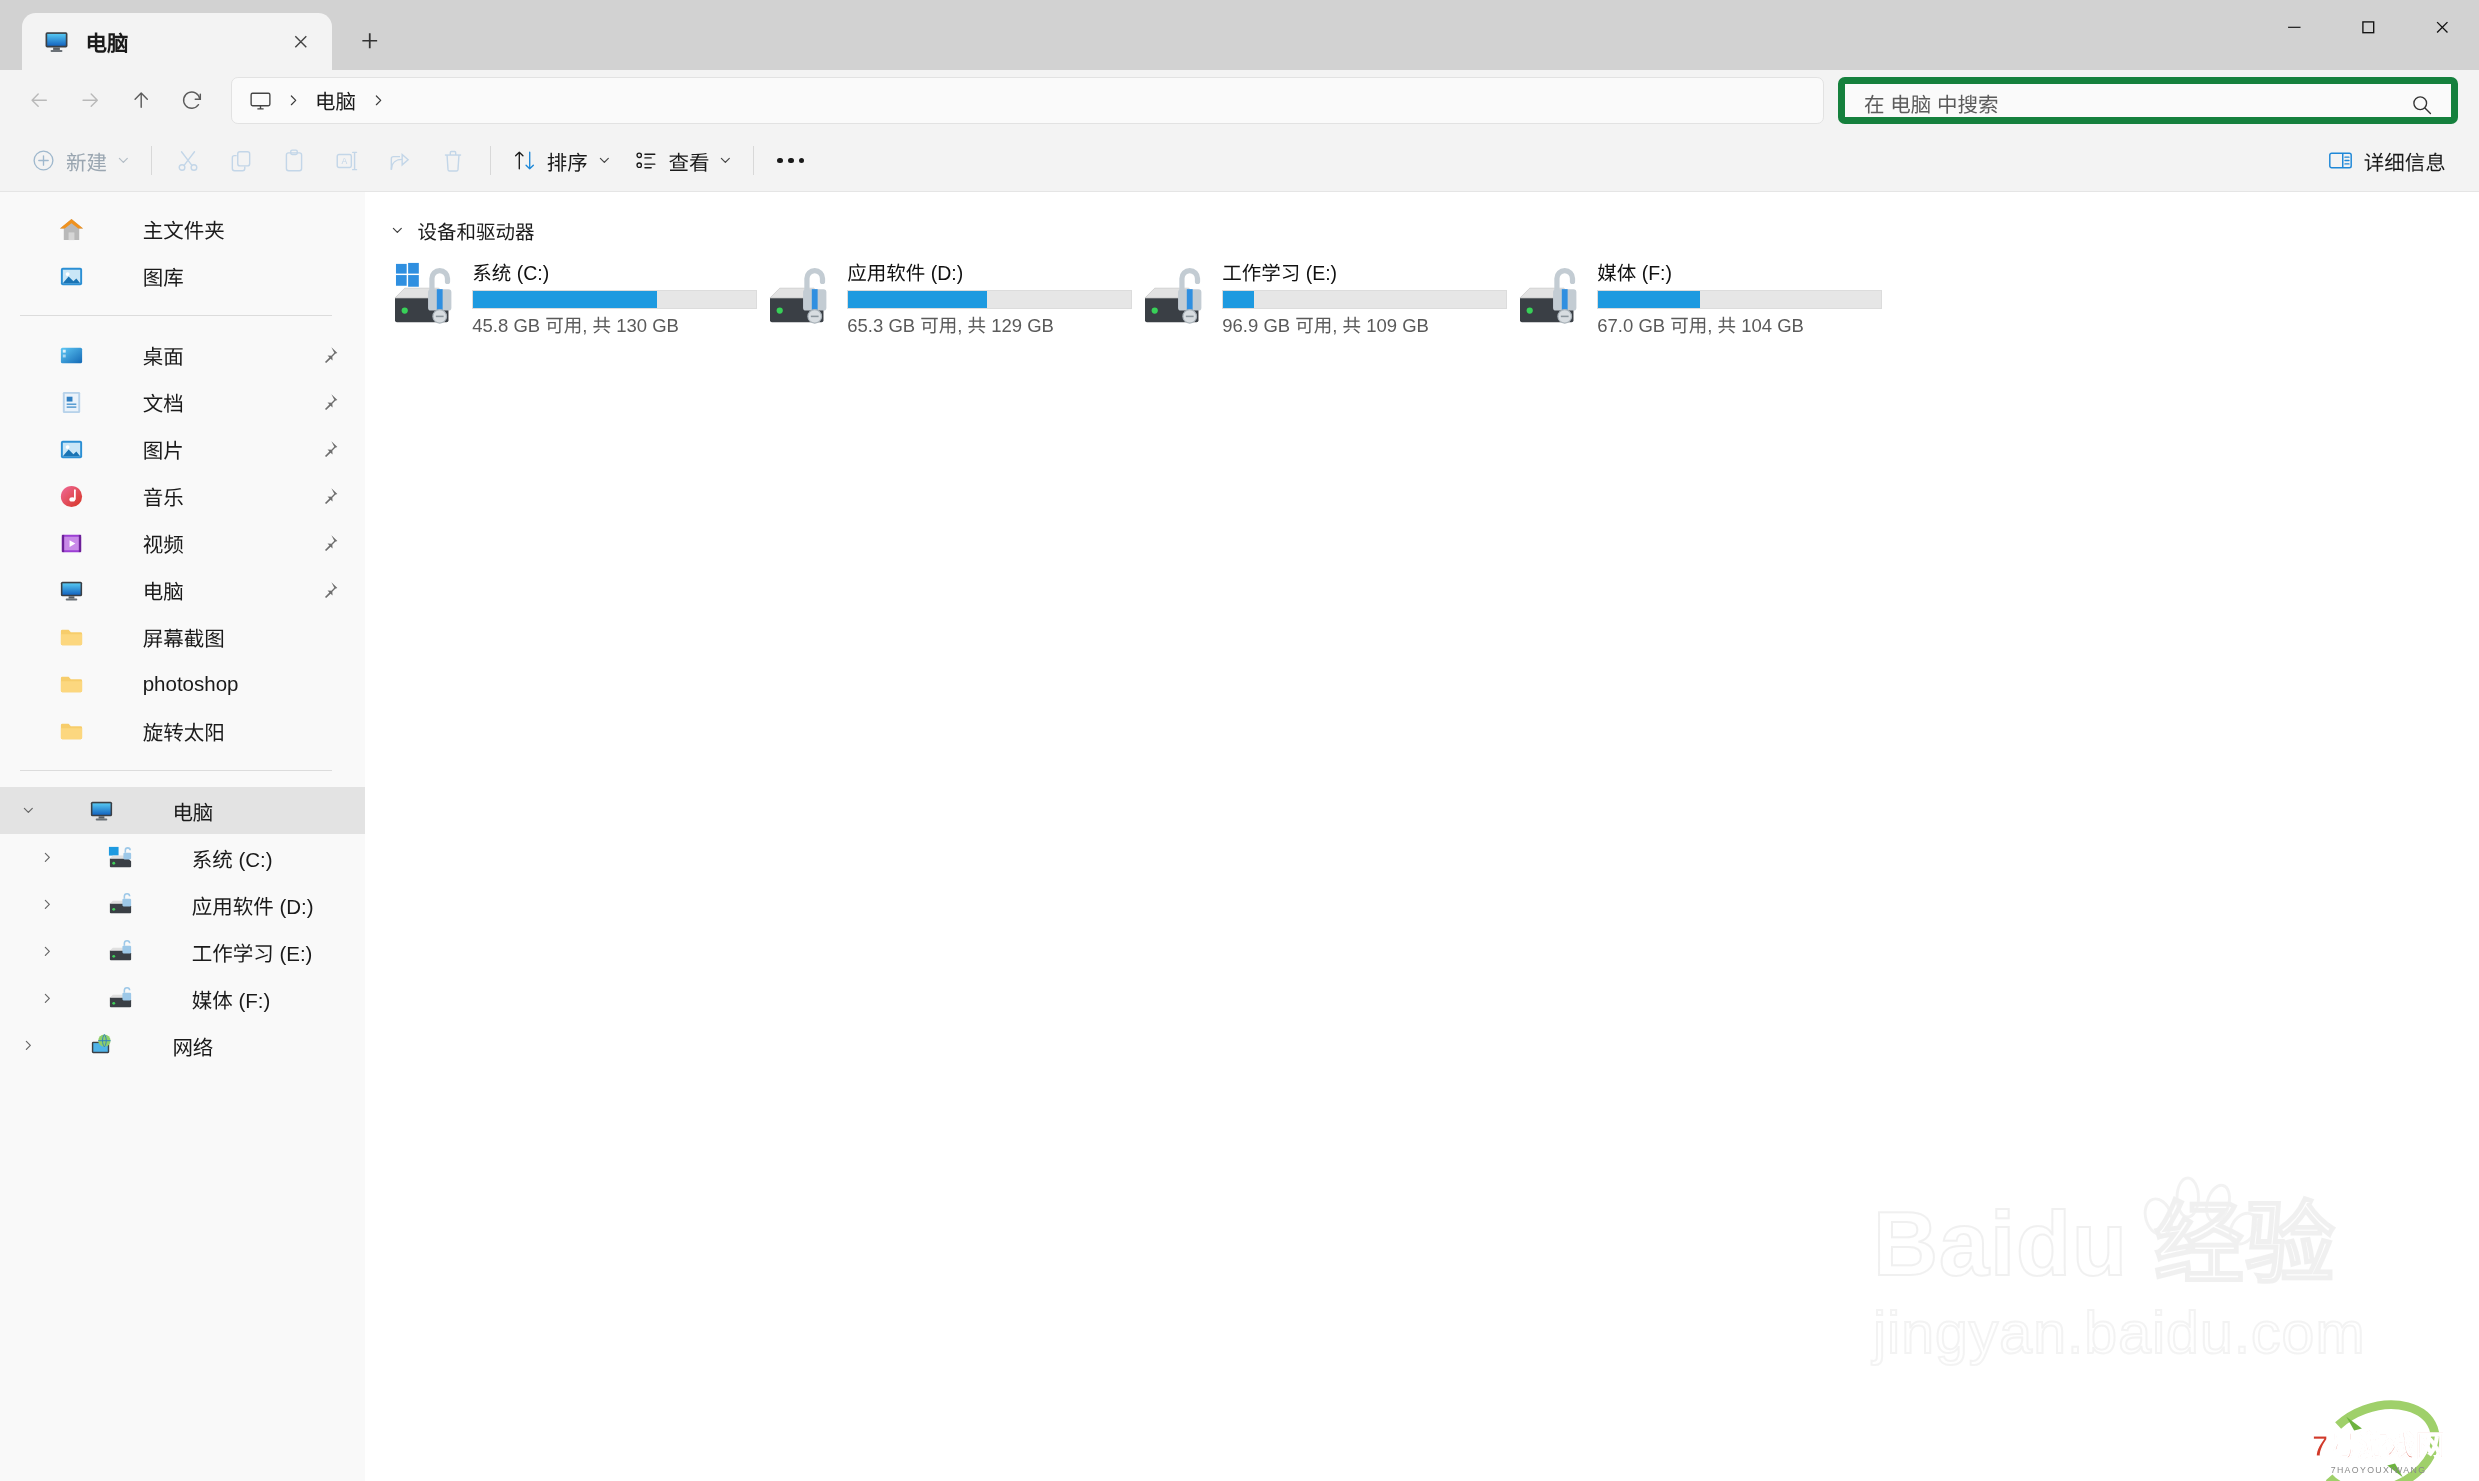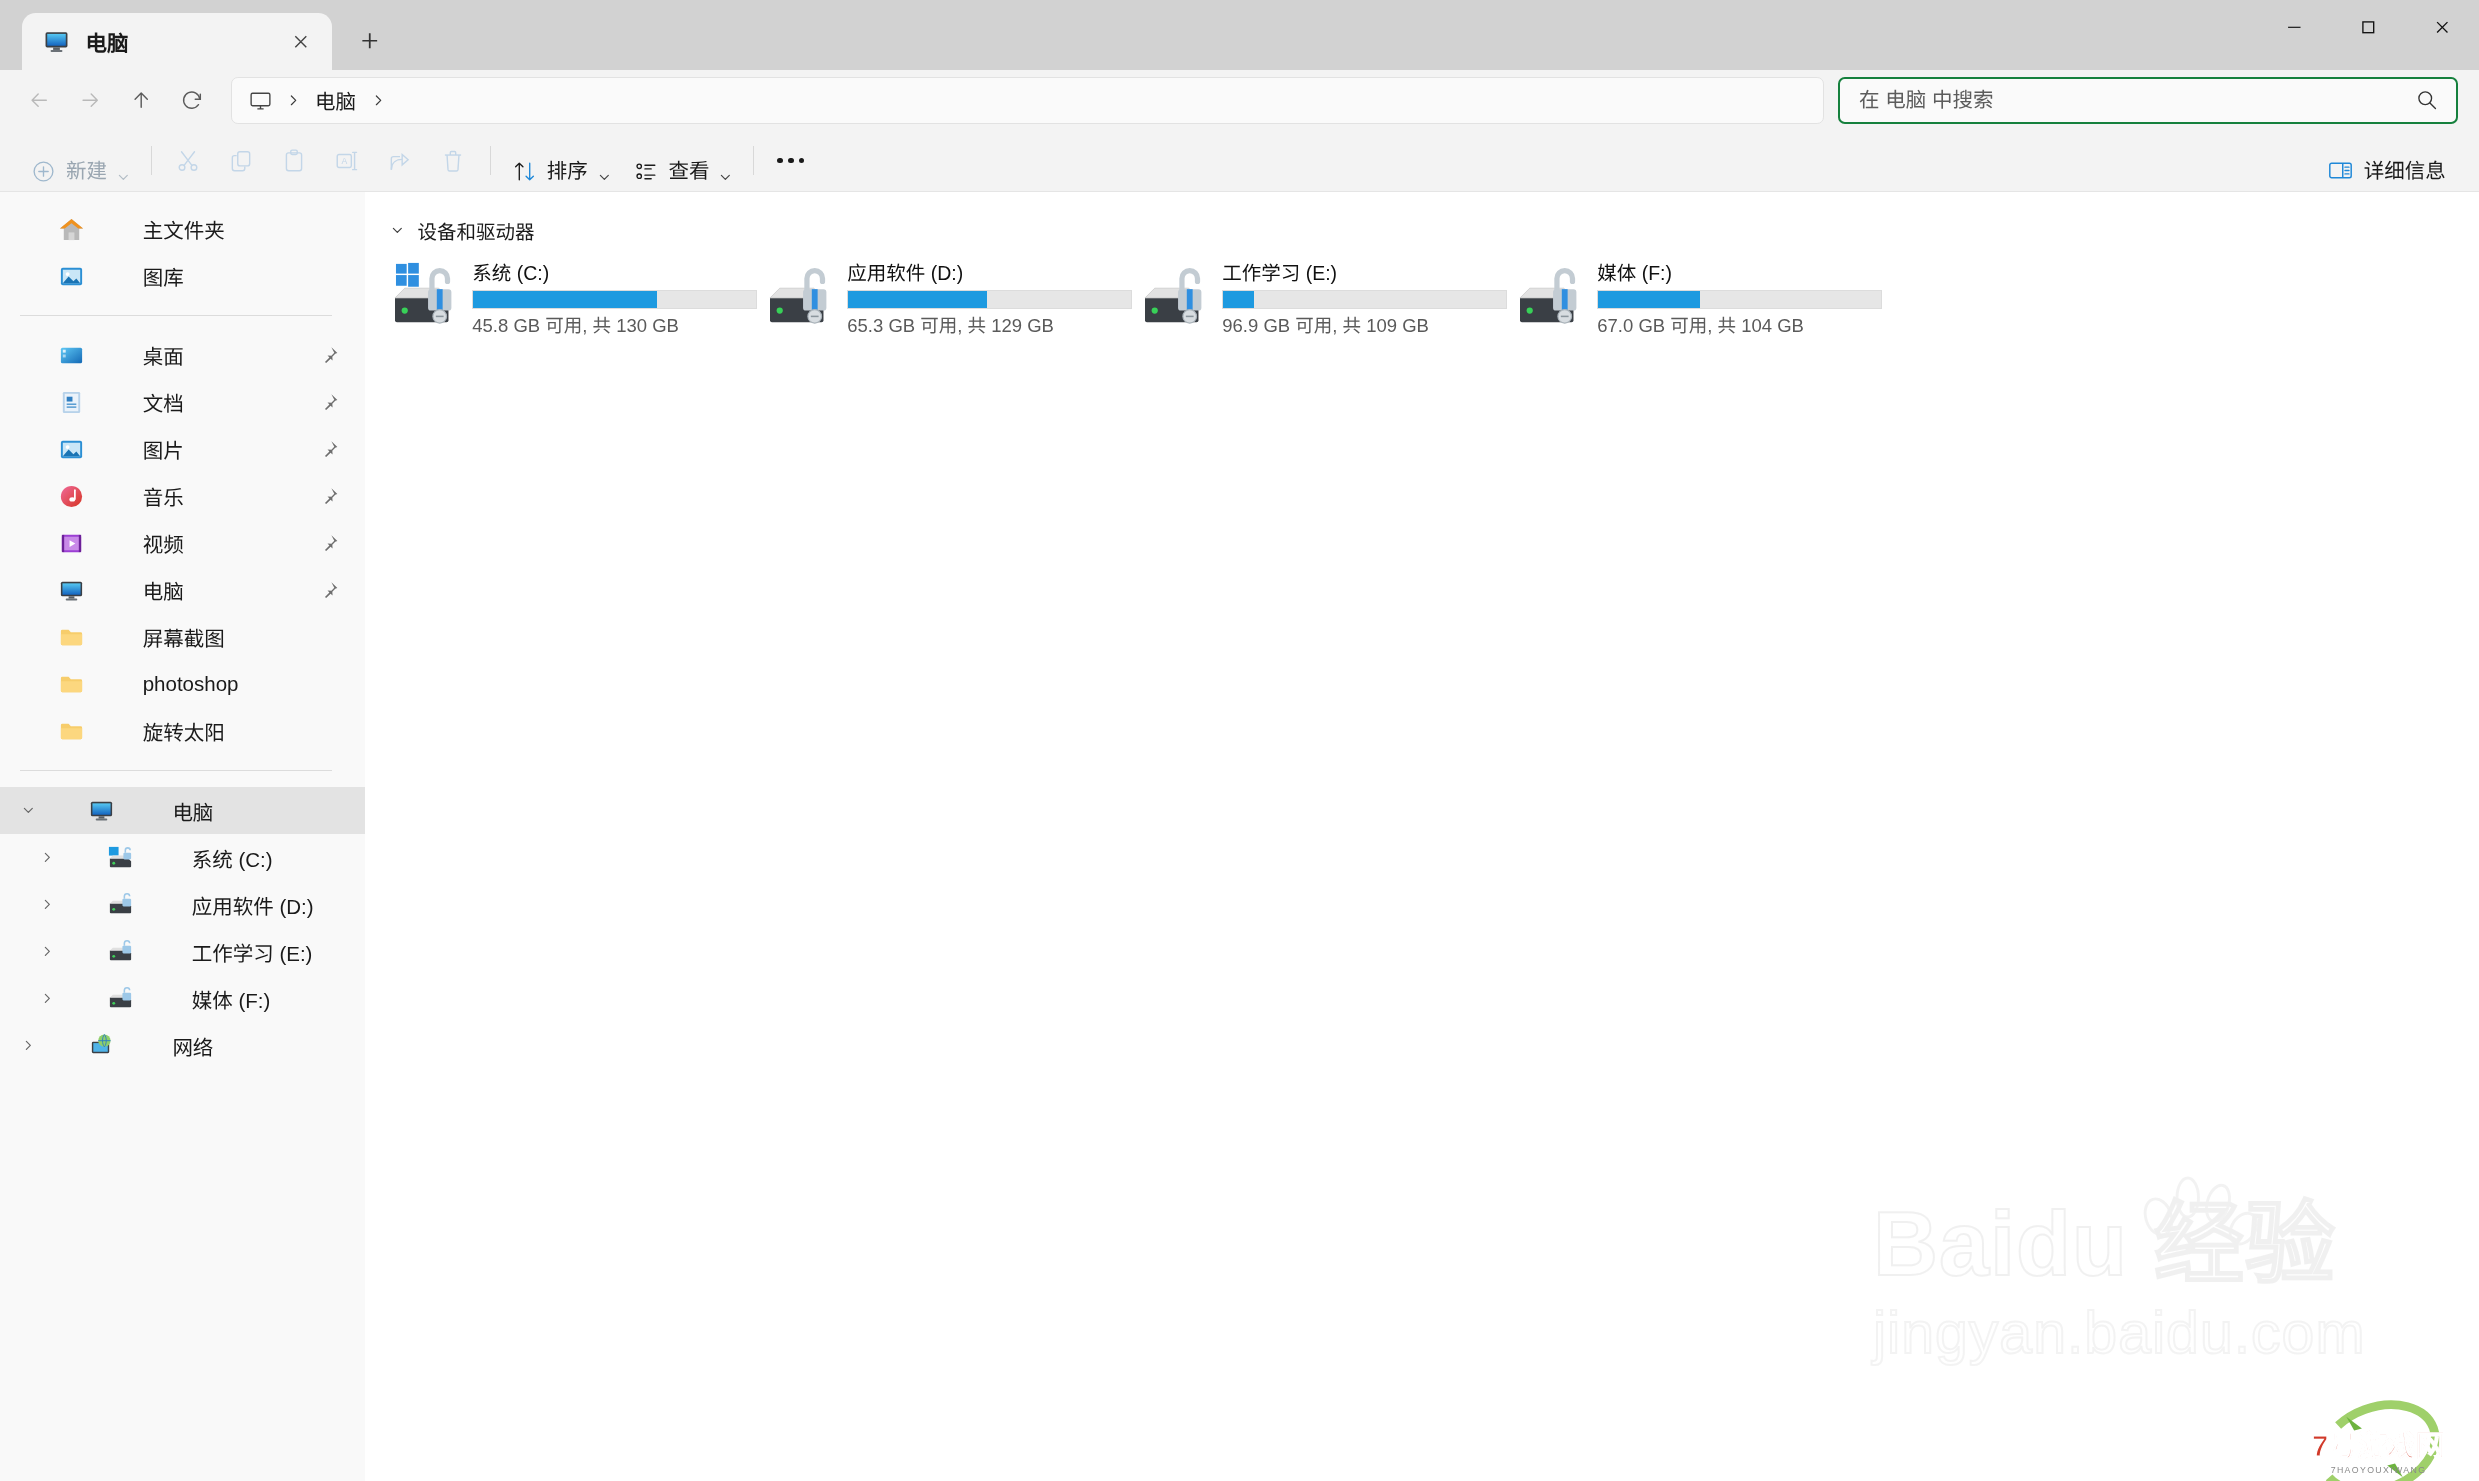--- a/index.html
+++ b/index.html
@@ -92,23 +92,23 @@
   .crumb-sep { color: #3a3a3a; padding: 0 9.8px; display: flex; align-items: center; }
   .crumb-sep svg { width: 12.7px; height: 12.7px; }
   .crumb-text {
     font-size: 20.5px; color: #1a1a1a; white-space: nowrap;
     padding: 2.9px 5.9px; border-radius: 3.9px;
   }
 
   .searchbox {
     flex: 0 0 620px; width: 620px; height: 47px;
     background: #fafafa;
-    border: 2px solid #15803d;
+    border: 7px solid #15803d;
     border-radius: 6.8px;
-    display: flex; align-items: center;
+    display: flex; align-items: flex-end;
     padding: 0 17.6px 0 19.5px;
   }
   .searchbox input {
     flex: 1; border: none; outline: none; background: transparent;
     font-size: 20.5px; color: #1a1a1a;
     font-family: inherit;
   }
   .searchbox input::placeholder { color: #5c5c5c; }
   .search-icon { color: #333; display: flex; align-items: center; }
   .search-icon svg { width: 23.4px; height: 23.4px; }
@@ -116,21 +116,21 @@
   
   .toolbar {
     flex: 0 0 62px; height: 62px;
     background: #f3f3f3;
     display: flex; align-items: center;
     padding: 0 21.5px 0 19.5px;
     border-bottom: 1px solid #e5e5e5;
   }
   .tb-item {
     height: 47px;
-    display: flex; align-items: flex-end;
+    display: flex; align-items: center;
     border-radius: 6.8px;
     padding: 0 11.7px;
     color: #1a1a1a;
     white-space: nowrap;
   }
   .tb-item .glyph { display: flex; align-items: center; justify-content: center; }
   .tb-item .glyph svg { width: 25px; height: 25px; }
   .tb-label { font-size: 20.5px; margin-left: 9.8px; }
   .tb-caret { margin-left: 9.8px; display: flex; align-items: center; color: #444; }
   .tb-caret svg { width: 12.7px; height: 12.7px; }

